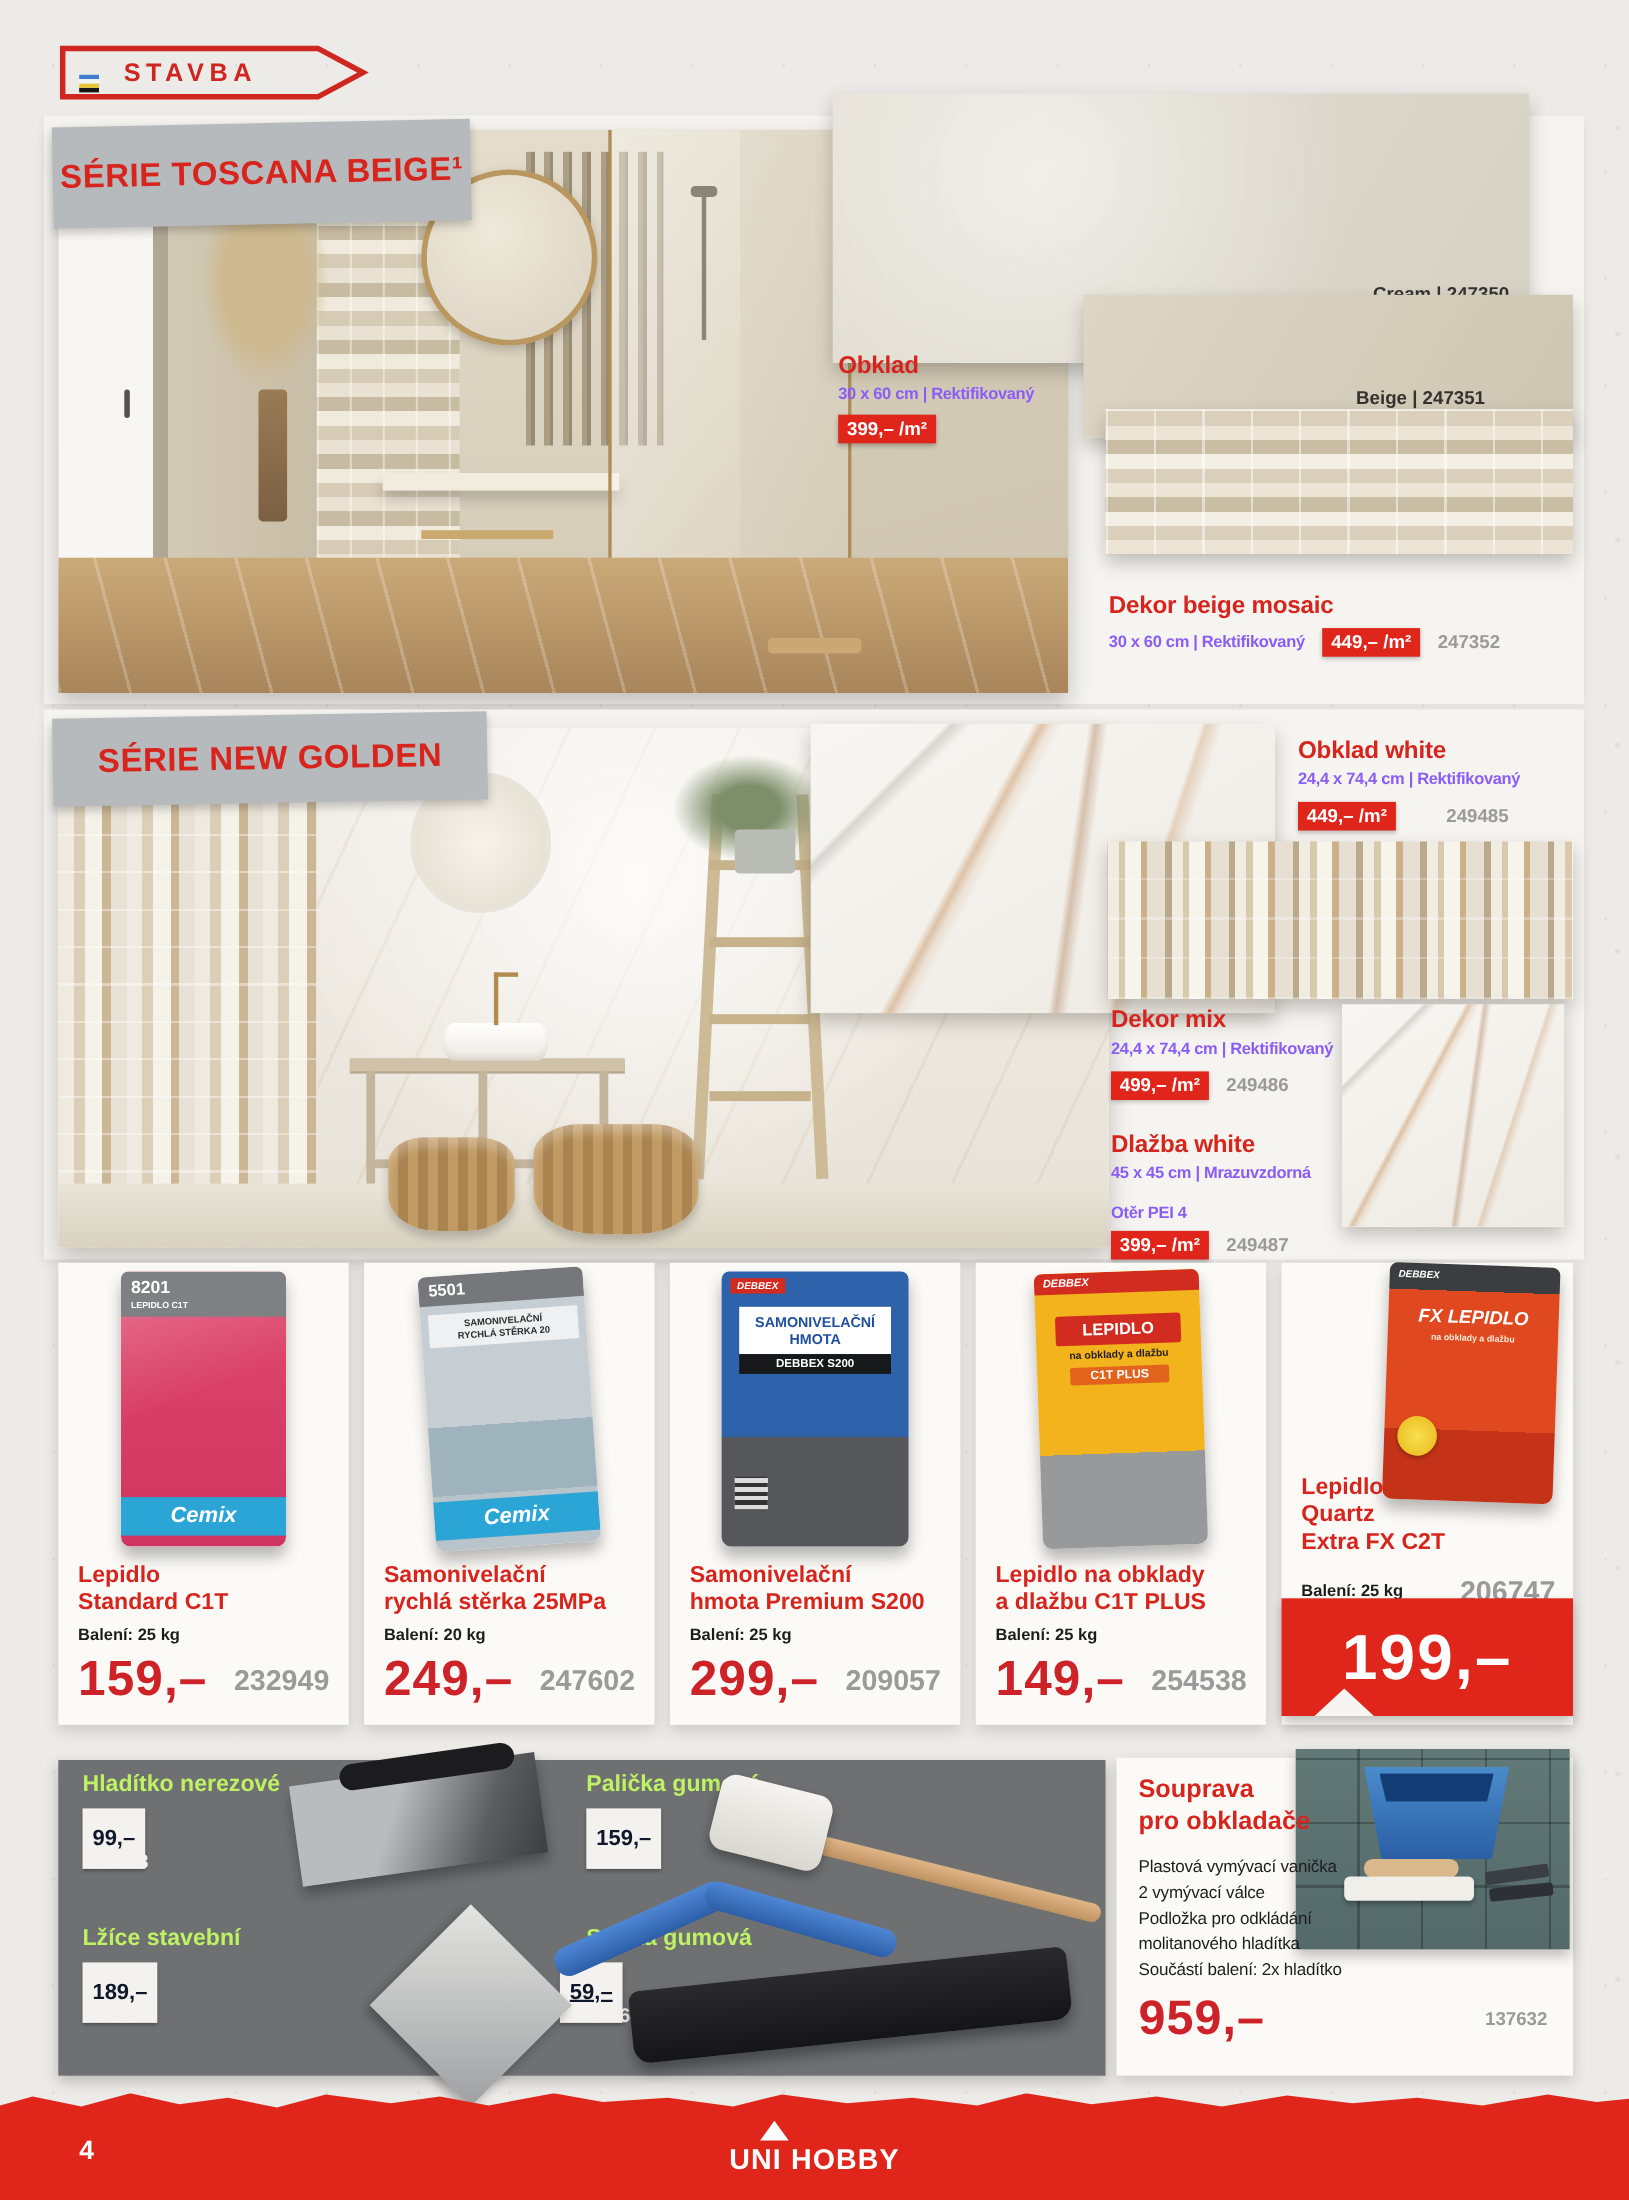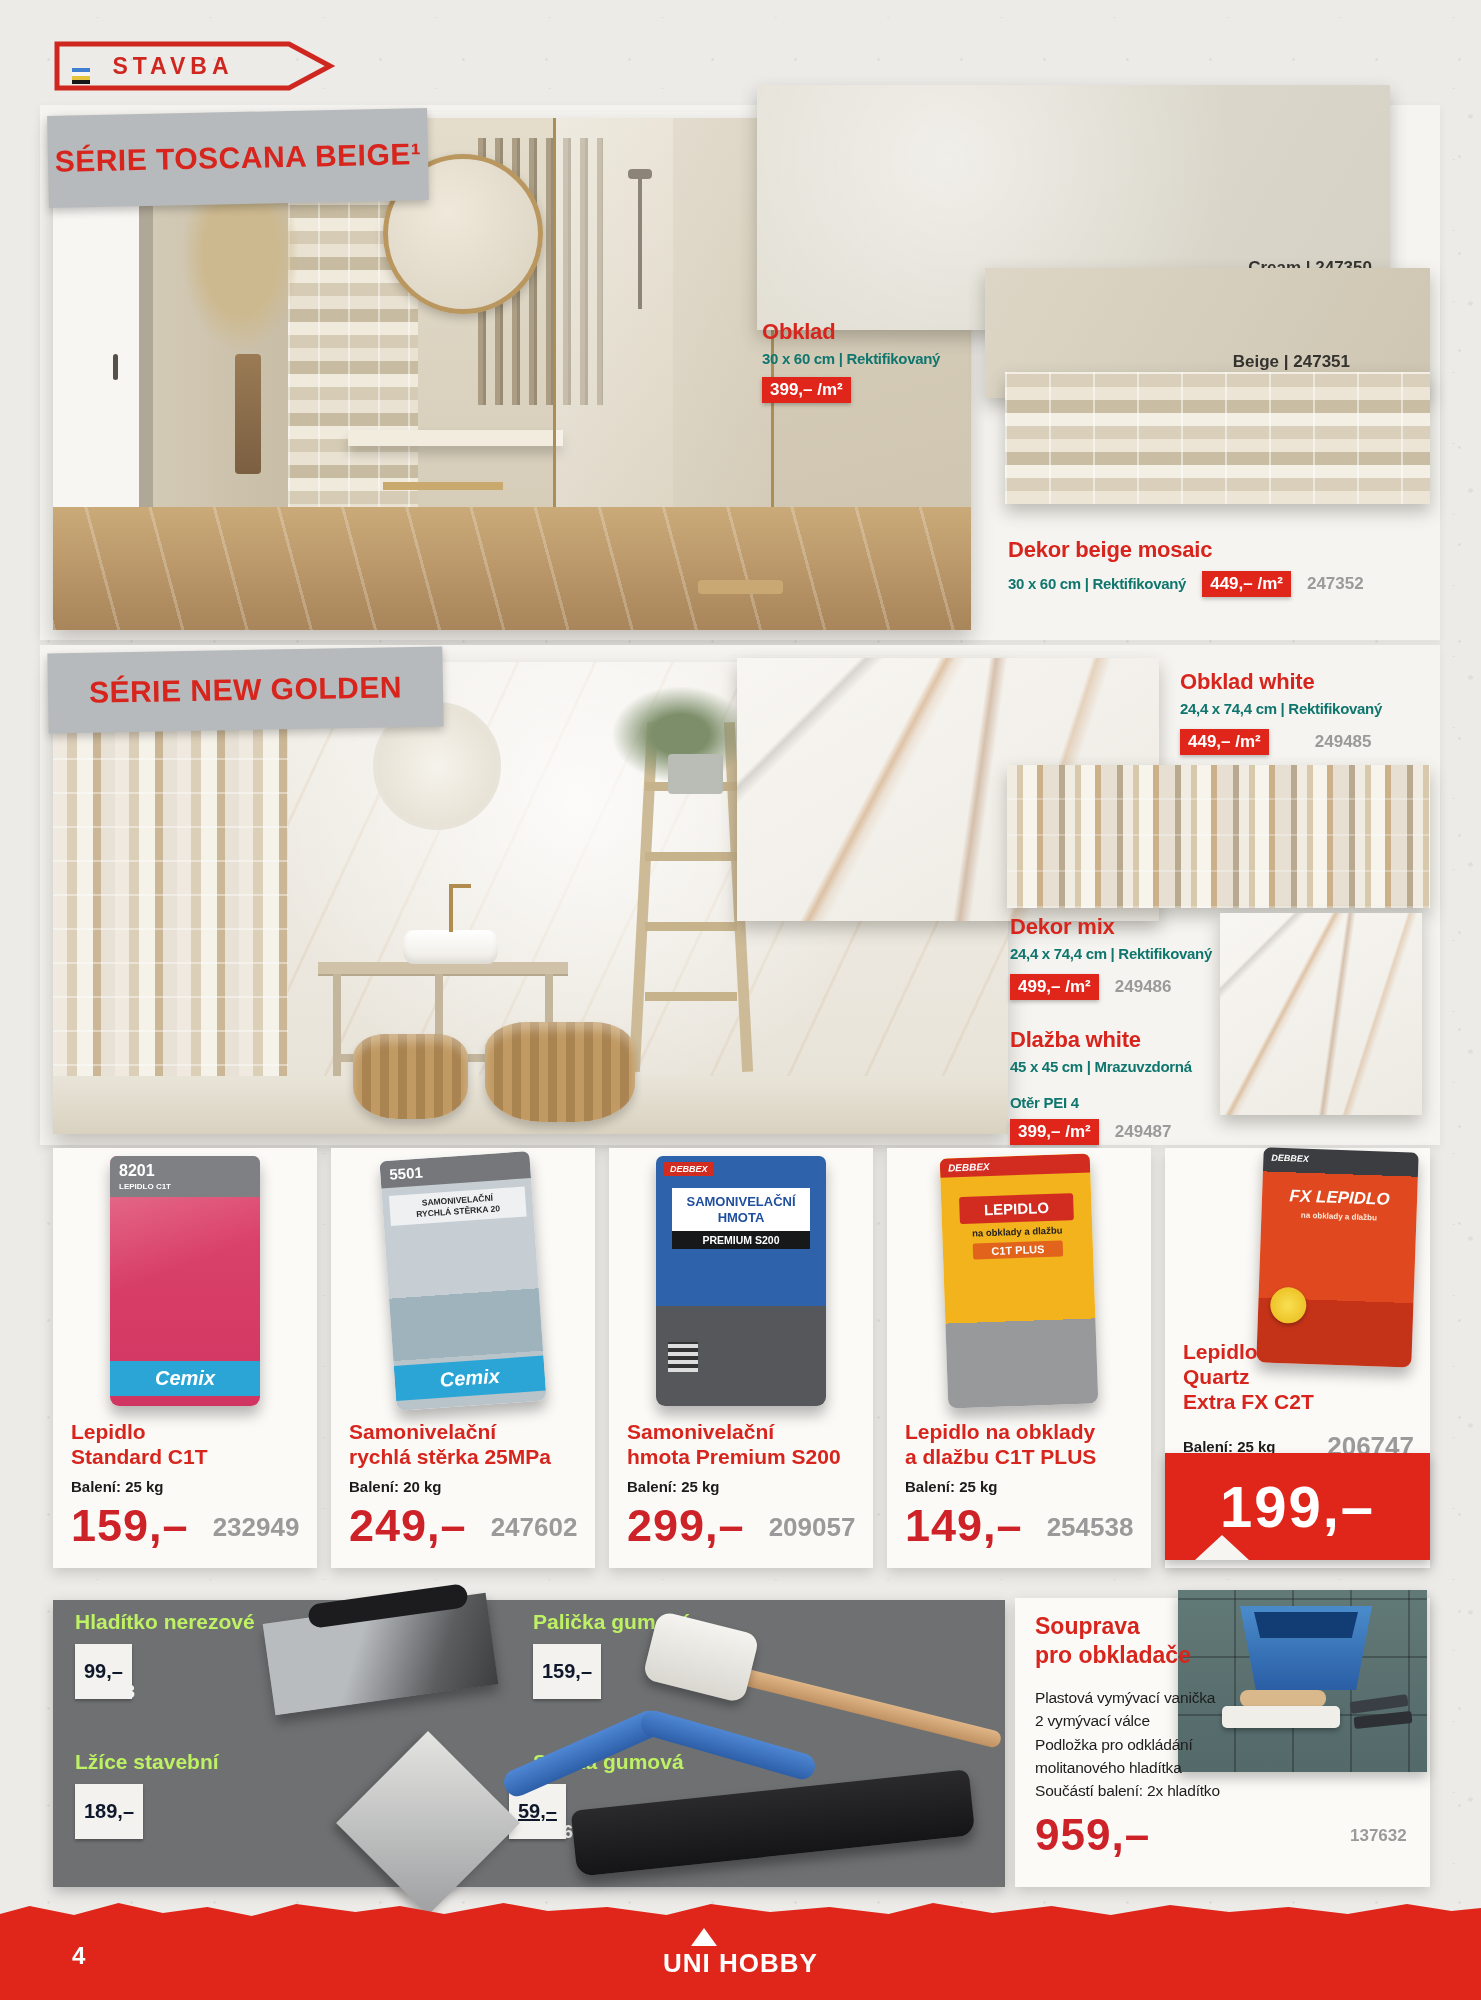--- a/index.html
+++ b/index.html
@@ -66,21 +66,21 @@
   .tile-cream{left:717px;top:-20px;width:633px;height:245px;
     background:radial-gradient(circle at 30% 30%,rgba(255,255,255,.55),transparent 60%),linear-gradient(120deg,#e3dfd4,#d5d1c4);}
   .tile-beige{left:945px;top:163px;width:445px;height:130px;background:linear-gradient(120deg,#ddd6c6,#cec6b2);}
   .tile-mosaic{left:965px;top:267px;width:425px;height:132px;
     background-image:
       repeating-linear-gradient(90deg,rgba(255,255,255,.5) 0 2px,transparent 2px 44px),
       repeating-linear-gradient(0deg,#ece5d6 0 13px,#d9cfba 13px 26px,#f3efe5 26px 39px,#c9bda4 39px 52px);}
   .swatch-label{position:absolute;color:#35332f;font-weight:bold;font-size:17px;white-space:nowrap;}
   
   .item-name{color:#d7251d;font-weight:bold;font-size:22px;letter-spacing:-.2px;white-space:pre-line;line-height:1.12;}
-  .item-spec{color:#0f766e;font-weight:600;font-size:15px;letter-spacing:-.3px;margin-top:5px;white-space:nowrap;}
+  .item-spec{color:#8b5cf6;font-weight:600;font-size:15px;letter-spacing:-.3px;margin-top:5px;white-space:nowrap;}
   .pricebox{display:inline-block;background:#e0251b;color:#fff;font-weight:bold;font-size:17px;
     padding:3px 8px;margin-top:10px;box-shadow:0 2px 4px rgba(0,0,0,.25);white-space:nowrap;}
   .code{color:#9a9a9a;font-weight:bold;font-size:17px;}
   .item-row{display:flex;align-items:center;gap:16px;}
   .item-row .pricebox{margin-top:0;}
   
   .photo2{left:13px;top:17px;width:955px;height:472px;
     background:
       radial-gradient(circle at 55% 30%,rgba(255,255,255,.8),transparent 50%),
       repeating-linear-gradient(115deg,rgba(190,150,95,.13) 0 3px,transparent 3px 70px),
@@ -393,21 +393,21 @@
       <span class="code">247602</span>
     </div>
   </div>
 
   <div class="card" style="left:609px;">
     <div class="card-img">
       <div class="bag bag3">
         <div class="bag3-brand">DEBBEX</div>
         <div class="bag3-label">SAMONIVELAČNÍ
 HMOTA</div>
-        <div class="bag3-band">PREMIUM S200</div>
+        <div class="bag3-band">DEBBEX S200</div>
         <div class="bag3-qr"></div>
       </div>
     </div>
     <div class="card-title">Samonivelační
 hmota Premium S200</div>
     <div class="card-note">Balení: 25 kg</div>
     <div class="card-pricerow">
       <span class="bigprice">299,–</span>
       <span class="code">209057</span>
     </div>

